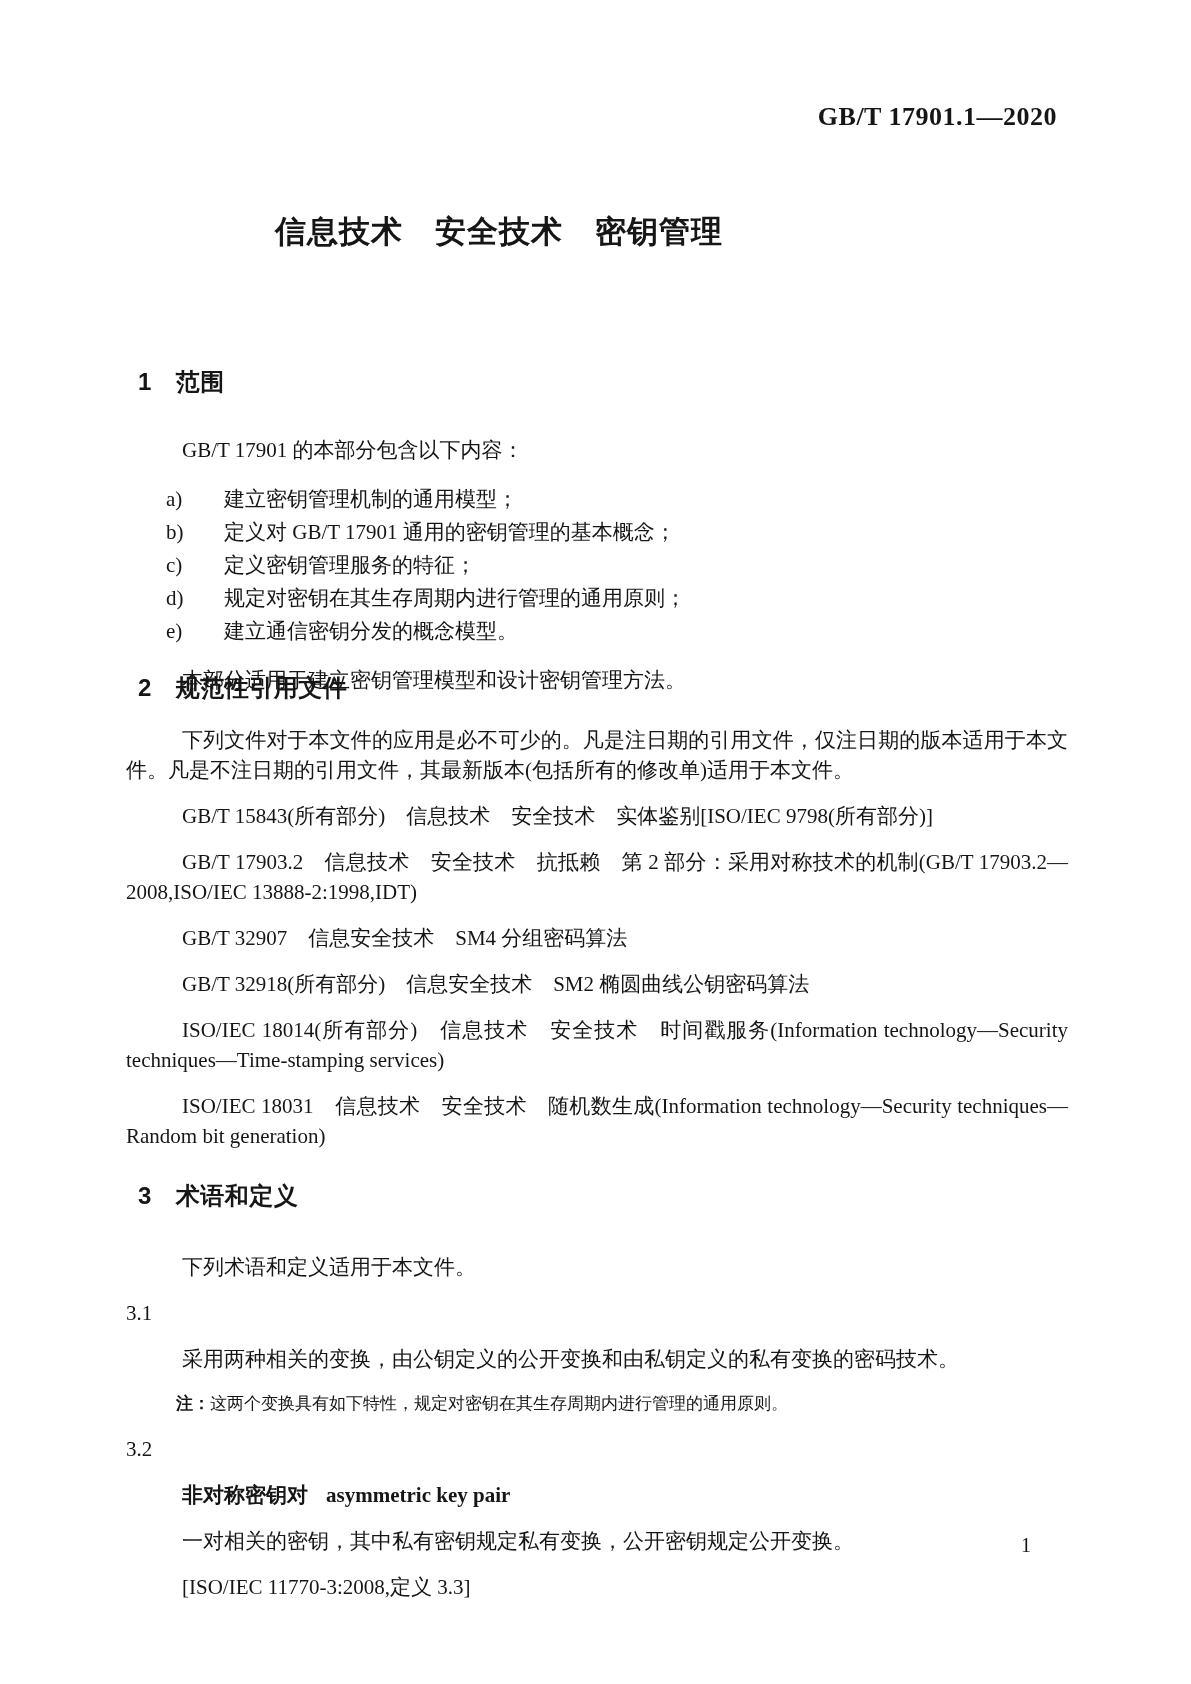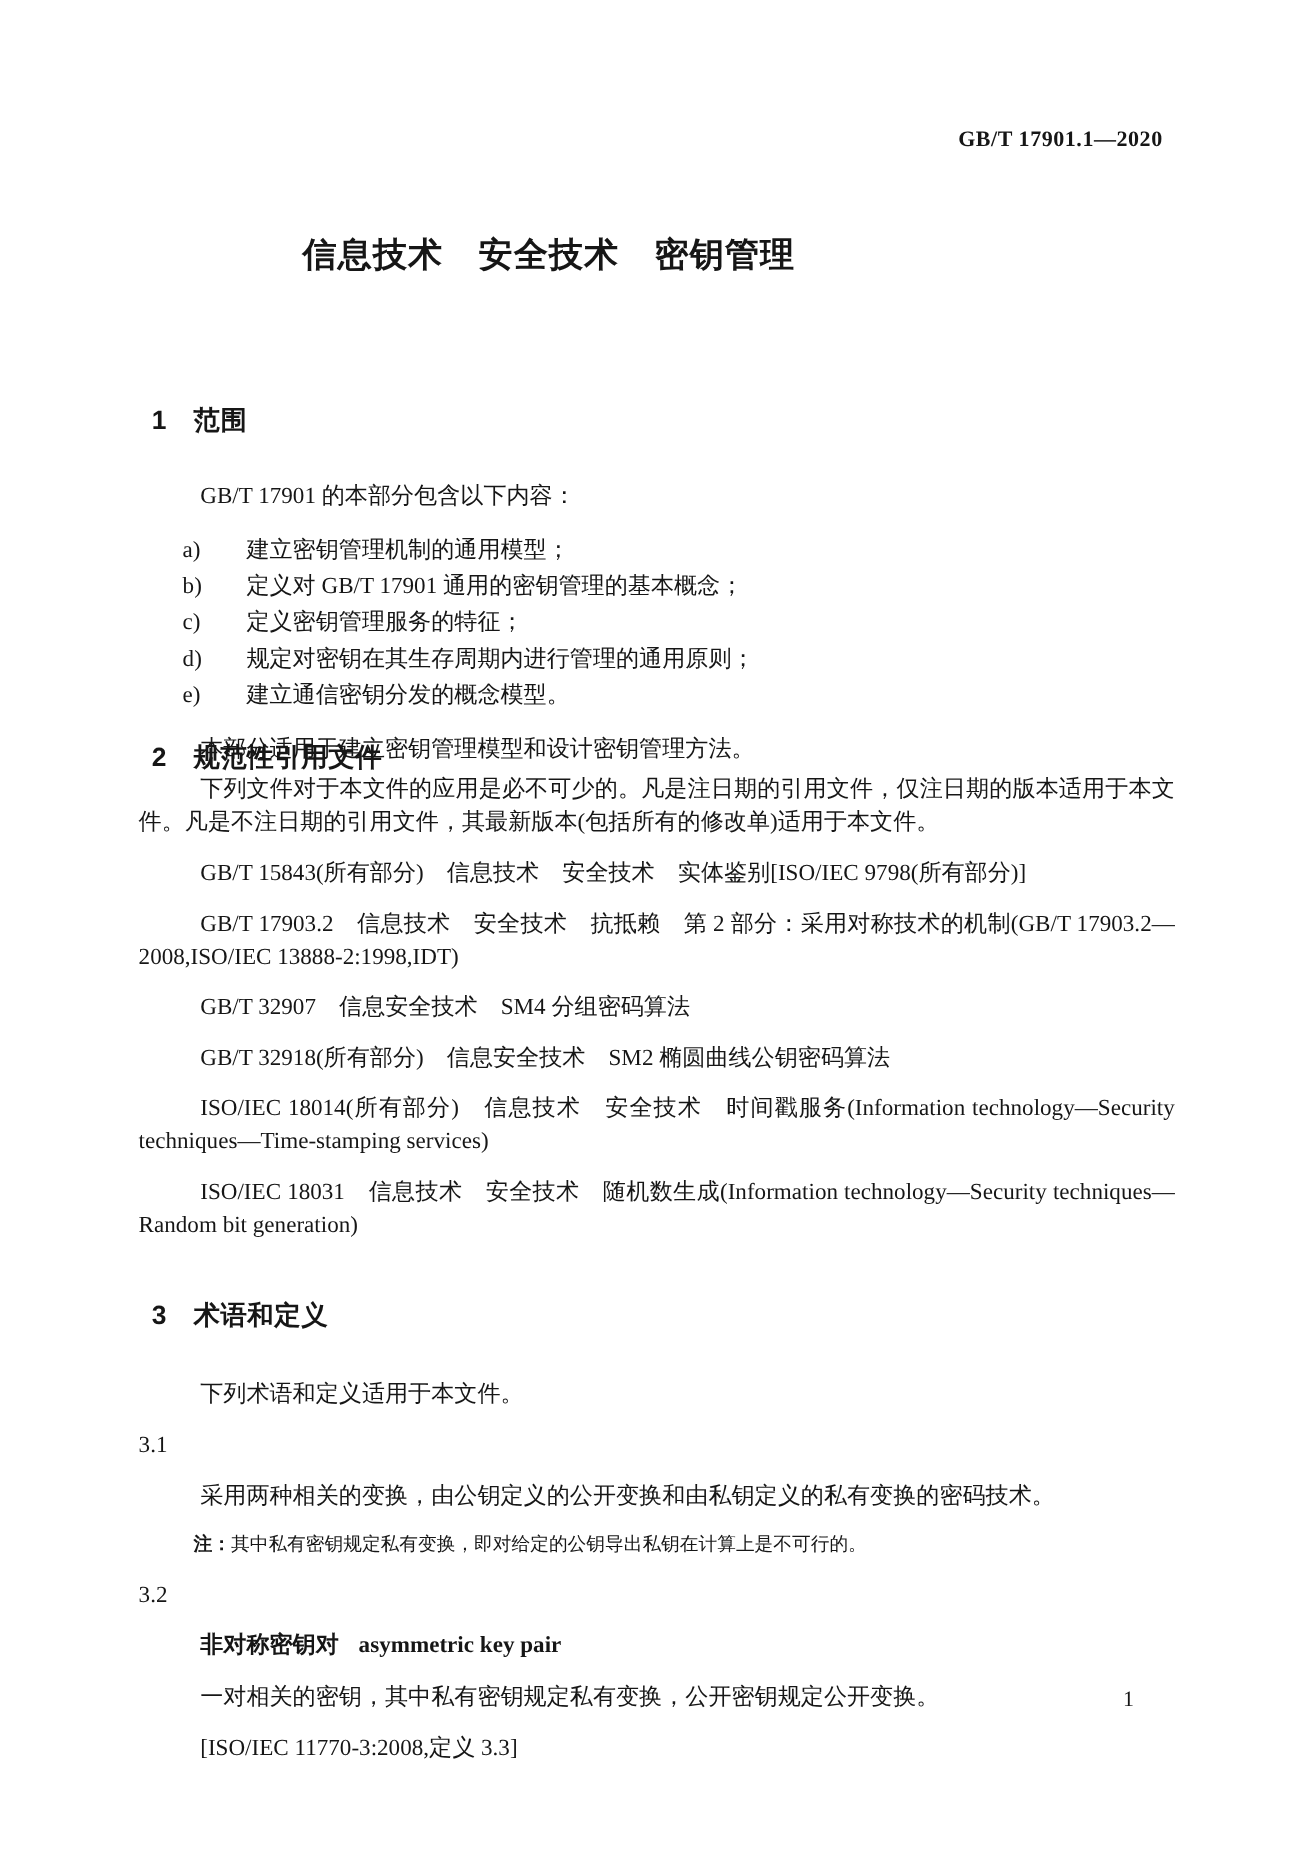--- a/index.html
+++ b/index.html
@@ -7,24 +7,24 @@
     width: 1191px; height: 1684px;
     background: #ffffff;
     position: relative;
     font-family: "Liberation Serif", "DejaVu Serif", serif;
     color: #161616;
     overflow: hidden;
   }
   .abs { position: absolute; }
 
   .doc-code {
-    top: 116px; right: 134px;
+    top: 102px; right: 134px;
     font-family: "Liberation Serif", "DejaVu Serif", serif;
     font-weight: 700;
-    font-size: 20px;
+    font-size: 26px;
     letter-spacing: 0.5px;
   }
 
   .doc-title {
     top: 210px; left: 0; width: 998px;
     text-align: center;
     font-family: "Liberation Sans", "DejaVu Sans", sans-serif;
     font-weight: 700;
     font-size: 31px;
     line-height: 43px;
@@ -38,21 +38,21 @@
     font-size: 24px;
     letter-spacing: 0.5px;
   }
   .sec-heading .sec-num { display: inline-block; margin-right: 24px; }
   #s1-heading { top: 366px; }
   #s2-heading { top: 672px; }
   #s3-heading { top: 1180px; }
 
   .body-block { left: 110px; width: 974px; font-size: 21px; }
   #s1-body { top: 418px; line-height: 33px; }
-  #s2-body { top: 686px; line-height: 30px; }
+  #s2-body { top: 709px; line-height: 30px; }
   #s3-body { top: 1236px; line-height: 30px; }
 
   .body-block p { margin: 16px; }
   .indent { text-indent: 56px; }
   .just { text-align: justify; }
 
   .list-item { display: flex; padding-left: 56px; }
   .list-item .li-label { flex: 0 0 58px; }
 
   .ref { text-indent: 56px; text-align: justify; }
@@ -125,21 +125,21 @@
   <span class="sec-num">3</span><span>术语和定义</span>
 </div>
 
 <div class="abs body-block" id="s3-body">
   <p class="indent s3-intro">下列术语和定义适用于本文件。</p>
 
   <div>
     <p class="term-id">3.1</p>
     <p class="term-def">采用两种相关的变换，由公钥定义的公开变换和由私钥定义的私有变换的密码技术。</p>
     <p class="term-note">
-      <span class="note-label">注：</span><span>其中私有密钥规定私有变换，即对给定的公钥导出私钥在计算上是不可行的。</span>
+      <span class="note-label">注：</span><span>这两个变换具有如下特性，规定对密钥在其生存周期内进行管理的通用原则。</span>
     </p>
   </div>
 
   <div>
     <p class="term-id">3.2</p>
     <p class="term-line">
       <span class="term-zh">非对称密钥对</span><span class="term-en">asymmetric key pair</span>
     </p>
     <p class="term-def">一对相关的密钥，其中私有密钥规定私有变换，公开密钥规定公开变换。</p>
     <p class="term-src">[ISO/IEC 11770-3:2008,定义 3.3]</p>

